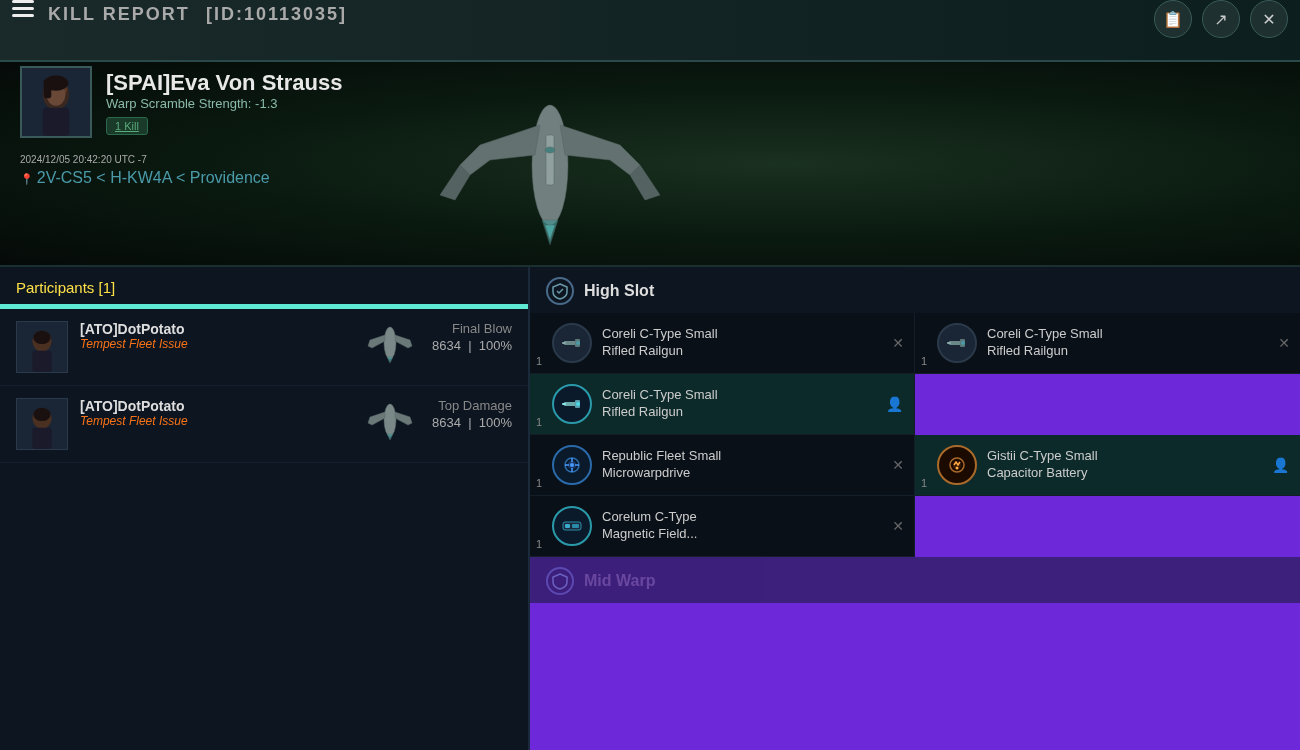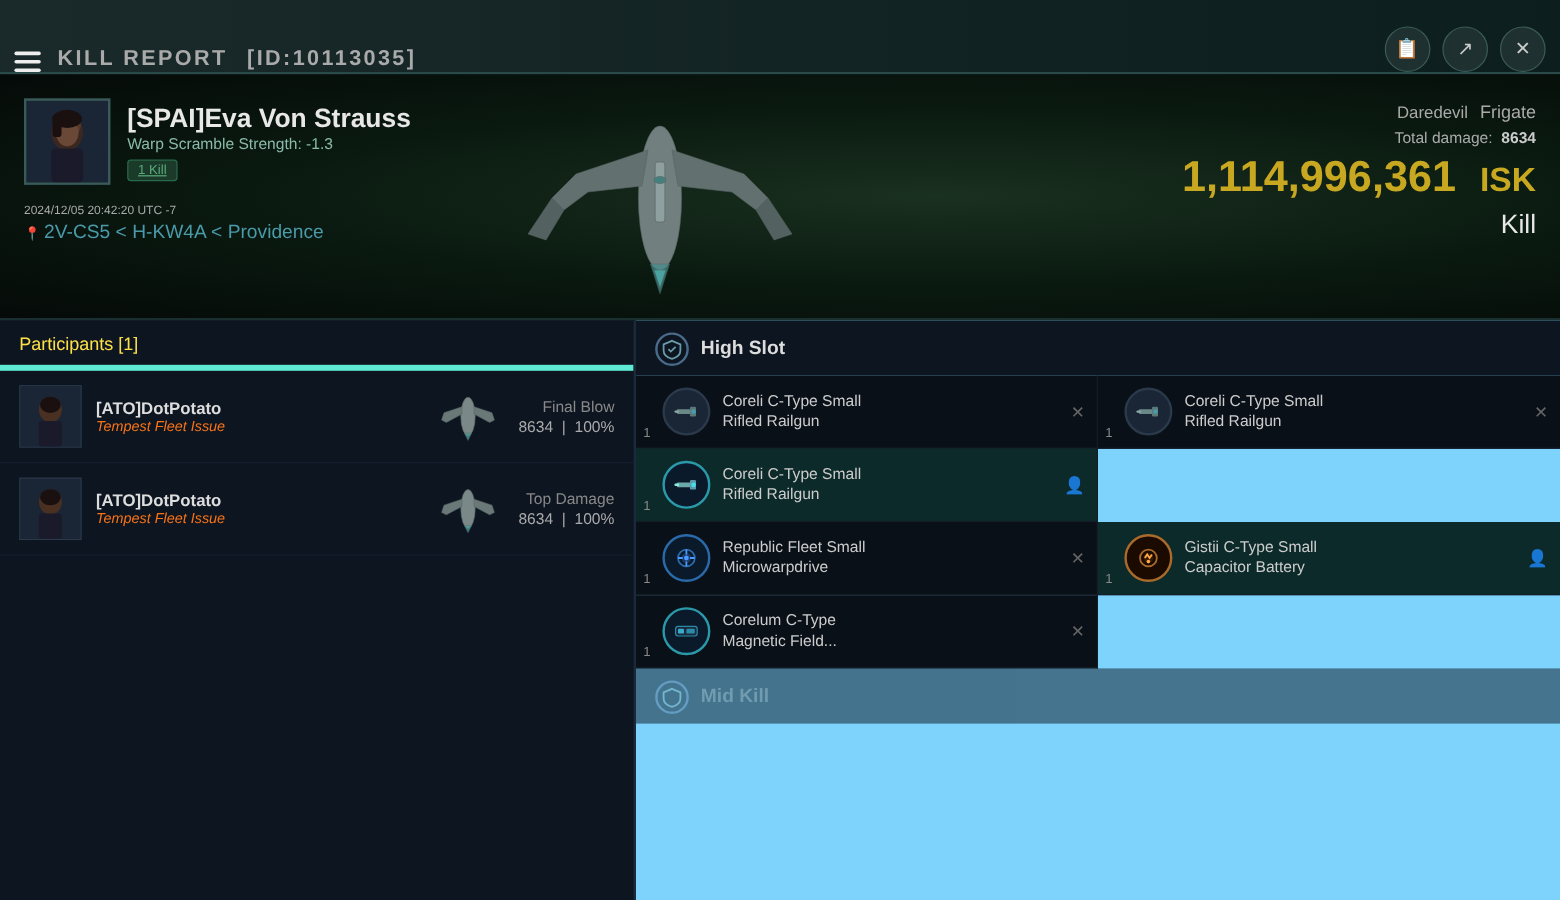--- a/index.html
+++ b/index.html
@@ -8,21 +8,21 @@
       height: 750px;
       background: #0a0e12;
       font-family: 'Arial', sans-serif;
       overflow: hidden;
       color: #ccc;
     }
 
     
     .header {
       display: flex;
-      align-items: flex-end;
+      align-items: flex-start;
       background: linear-gradient(90deg, #1a2a2a 0%, #0d1e1e 100%);
       border-bottom: 2px solid #2a4a4a;
       height: 62px;
       padding: 0 12px;
     }
     .hamburger-icon {
       display: flex; flex-direction: column; gap: 4px; cursor: pointer;
       margin-right: 14px;
     }
     .hamburger-icon span {
@@ -60,21 +60,21 @@
       overflow: hidden;
       border-bottom: 2px solid #1a3030;
     }
     .hero-bg {
       position: absolute; inset: 0;
       background: radial-gradient(ellipse at 60% 50%, #1a3020 0%, #0a1a10 50%, #050a08 100%);
     }
     .hero-left {
       display: flex;
       flex-direction: column;
-      padding: 20px 20px;
+      padding: 4px 20px;
       z-index: 2;
       width: 420px;
     }
     .pilot-row {
       display: flex; align-items: center; gap: 14px; margin-bottom: 8px;
     }
     .pilot-avatar {
       width: 72px; height: 72px;
       border: 2px solid #3a5a5a;
       background: #1a2a2a;
@@ -157,21 +157,20 @@
       flex-shrink: 0;
       overflow-y: auto;
     }
     .section-title {
       font-size: 15px; color: #fde047;
       padding: 12px 16px 8px;
       border-bottom: 5px solid #5eead4;
     }
     .participant-card {
       display: flex;
-      align-items: center;
       padding: 12px 16px;
       border-bottom: 1px solid #141e2e;
       gap: 12px;
     }
     .participant-avatar {
       width: 52px; height: 52px;
       background: #1a2535;
       border: 1px solid #2a3a4a;
       display: flex; align-items: center; justify-content: center;
       font-size: 22px;
@@ -188,21 +187,21 @@
     .participant-stats .label { color: #888; margin-top: 13px; }
     .participant-ship-img {
       width: 60px; height: 45px;
       display: flex; align-items: center; justify-content: center;
       flex-shrink: 0;
     }
 
     
     .right-panel {
       flex: 1;
-      background: #7dd3fc;
+      background: #6d28d9;
       overflow-y: auto;
     }
 
     .module-section-header {
       display: flex; align-items: center; gap: 10px;
       padding: 10px 16px 8px;
       background: #0d1520;
     }
     .module-section-icon {
       width: 28px; height: 28px;
@@ -339,35 +338,20 @@
 
         <path d="M-8,55 L0,80 L8,55 Z" fill="#4a9a9a" opacity="0.7"></path>
         <path d="M-5,60 L0,75 L5,60 Z" fill="#6aeaea" opacity="0.5"></path>
 
         <rect x="-4" y="-30" width="8" height="50" rx="2" fill="#9aabab"></rect>
         <ellipse cx="0" cy="-15" rx="5" ry="3" fill="#4a8888"></ellipse>
       </g>
     </svg>
   </div>
 
-  <div class="hero-right">
-    <div class="ship-class">
-      <span>Daredevil</span>
-      &nbsp;<span style="color:#aaa;font-size:15px;">Frigate</span>
-    </div>
-    <div class="total-damage-row">
-      <span>Total damage:</span>
-      &nbsp;<strong>8634</strong>
-    </div>
-    <div class="isk-value">
-      <span>1,114,996,361</span>
-      &nbsp;<span class="isk-unit">ISK</span>
-    </div>
-    <div class="kill-label">Kill</div>
-  </div>
 </div>
 
 <div class="bottom">
 
   <div class="left-panel">
     <div class="section-title">
       <span>Participants</span>
       <span>[1]</span>
     </div>
 
@@ -543,17 +527,17 @@
         <span class="module-x">✕</span>
       </div>
     </div>
 
     <div class="module-section-header" style="opacity:0.5;">
       <div class="module-section-icon">
         <svg width="18" height="18" viewBox="0 0 18 18">
           <path d="M9,2 L16,5 L16,10 Q16,15 9,17 Q2,15 2,10 L2,5 Z" fill="none" stroke="#6a9aaa" stroke-width="1.5"></path>
         </svg>
       </div>
-      <div class="module-section-title" style="color:#666;">Mid Kill</div>
+      <div class="module-section-title" style="color:#666;">Mid Warp</div>
     </div>
 
   </div>
 </div>
 
 </body></html>

